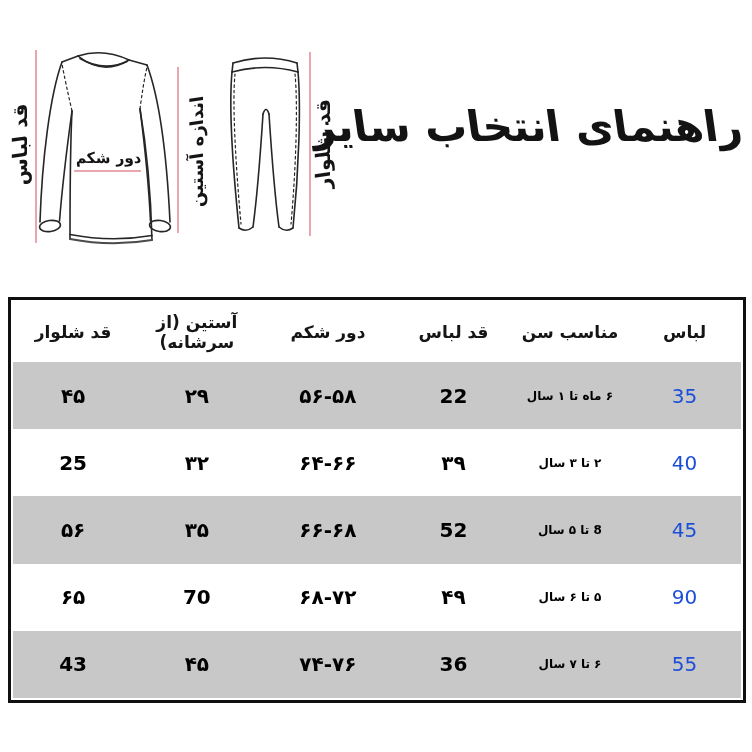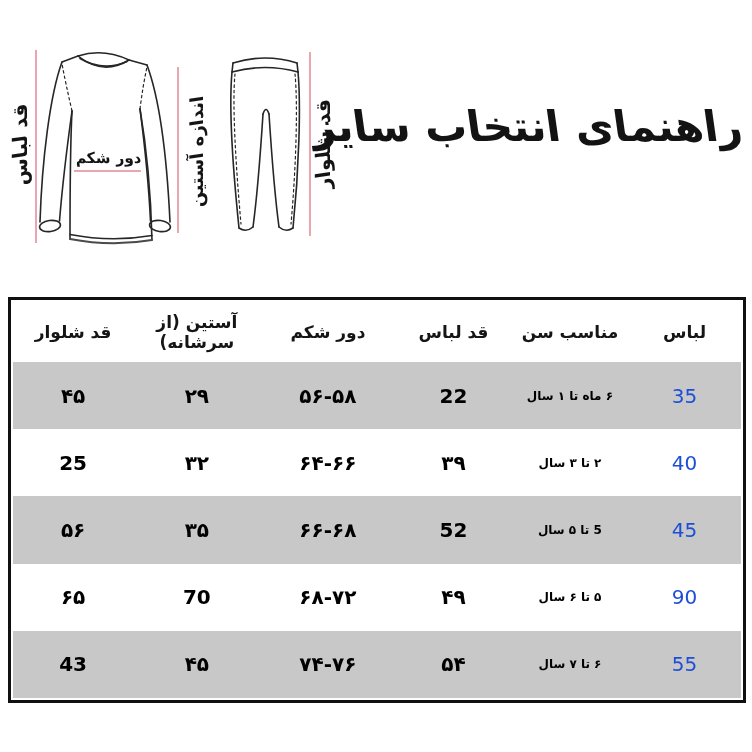--- a/index.html
+++ b/index.html
@@ -154,38 +154,38 @@
         <tr>
           <td class="size">40</td>
           <td class="age">۲ تا ۳ سال</td>
           <td class="num">۳۹</td>
           <td class="num">۶۴-۶۶</td>
           <td class="num">۳۲</td>
           <td class="num">25</td>
         </tr>
         <tr class="alt">
           <td class="size">45</td>
-          <td class="age">5 تا ۵ سال</td>
+          <td class="age">8 تا ۵ سال</td>
           <td class="num">52</td>
           <td class="num">۶۶-۶۸</td>
           <td class="num">۳۵</td>
           <td class="num">۵۶</td>
         </tr>
         <tr>
           <td class="size">90</td>
           <td class="age">۵ تا ۶ سال</td>
           <td class="num">۴۹</td>
           <td class="num">۶۸-۷۲</td>
           <td class="num">70</td>
           <td class="num">۶۵</td>
         </tr>
         <tr class="alt">
           <td class="size">55</td>
           <td class="age">۶ تا ۷ سال</td>
-          <td class="num">۵۴</td>
+          <td class="num">36</td>
           <td class="num">۷۴-۷۶</td>
           <td class="num">۴۵</td>
           <td class="num">43</td>
         </tr>
       </tbody>
     </table>
   </div>
 </div>
 
 </body></html>

